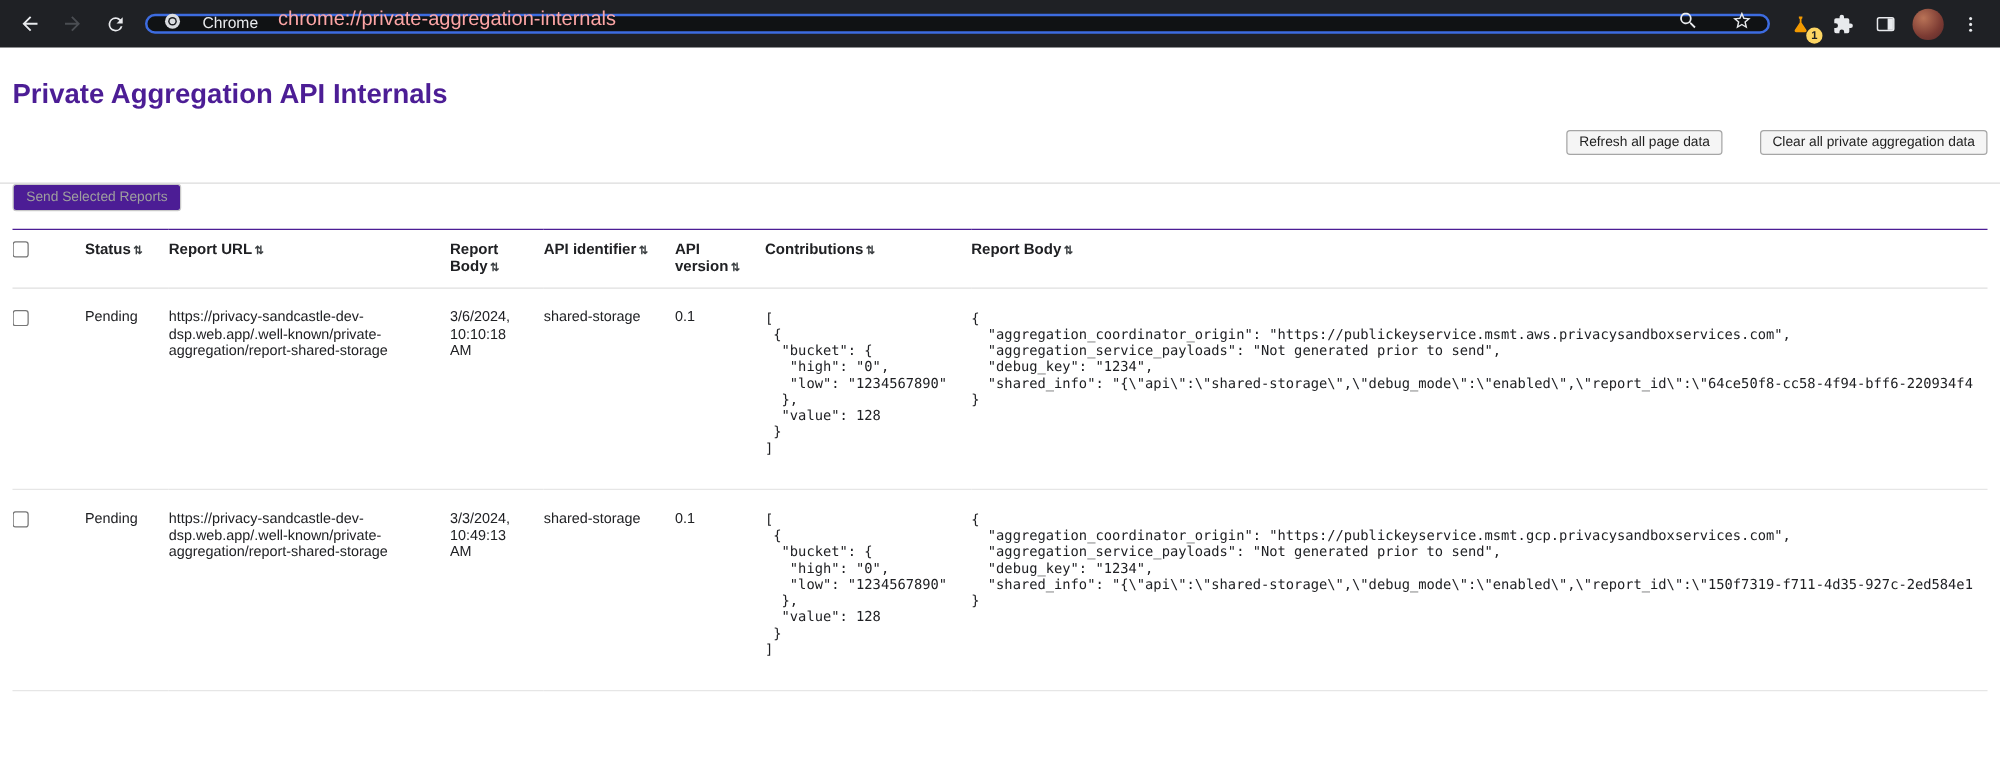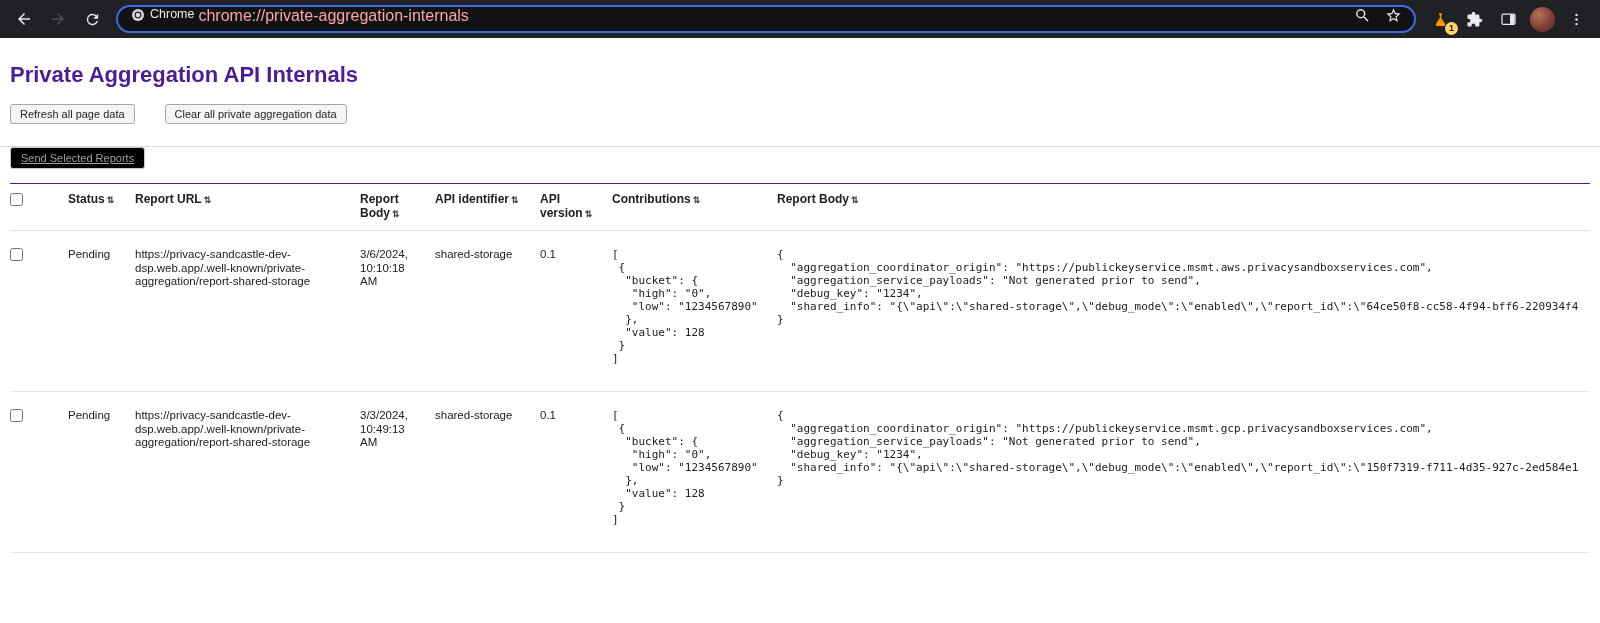--- a/index.html
+++ b/index.html
@@ -17,23 +17,23 @@
     display: flex; align-items: center;
     padding: 0 8px; gap: 2px;
   }
   .icon-btn {
     width: 32px; height: 32px; border: none; background: transparent;
     border-radius: 50%; display: flex; align-items: center; justify-content: center;
     flex: 0 0 auto; padding: 0; position: relative; cursor: pointer;
   }
   .icon-btn svg { display: block; }
   .omnibox {
-    flex: 1 1 auto; height: 28px; margin: 0 6px;
+    flex: 1 1 auto; height: 16px; margin: 0 6px;
     background: #101214; border: 2px solid #3d6ce0; border-radius: 15px;
-    display: flex; align-items: flex-start; padding: 0 12px; gap: 4px;
+    display: flex; align-items: flex-end; padding: 0 12px; gap: 16px;
     min-width: 0;
   }
   .omnibox .product { color: #e8eaed; font-size: 12.5px; font-weight: 500; }
   .omnibox .url { color: #fca5a5; font-size: 16px; white-space: nowrap; }
   .omnibox .bar-spacer { flex: 1 1 auto; }
   .omnibox .bar-icon { display: flex; align-items: center; margin-left: 10px; cursor: pointer; }
   .badge {
     position: absolute; bottom: 0px; right: -2px;
     min-width: 13px; height: 13px; line-height: 13px;
     background: #fdd663; color: #202124; border-radius: 7px;
@@ -41,35 +41,34 @@
   }
   .avatar {
     width: 25px; height: 25px; border-radius: 50%;
     background: radial-gradient(circle at 35% 30%, #b97357, #7c3b33 60%, #55282a 100%);
     flex: 0 0 auto;
   }
 
   
   .page { padding: 0 10px; }
   h1.page-title { font-size: 22px; font-weight: 700; color: #4c1d95; margin: 24px 0 16px 0; }
-  .actions { display: flex; gap: 30px; }
+  .actions { display: flex; gap: 30px; justify-content: flex-end; }
   .btn {
     font-family: "Liberation Sans", sans-serif;
     font-size: 11px; color: #1f1f1f;
     background: #f5f5f5; border: 1px solid #a6a6a6; border-radius: 3px;
     padding: 3px 9px; cursor: pointer;
   }
   .divider { border: none; border-top: 1px solid #dcdcdc; margin: 22px -10px 0 -10px; }
   h2.section-title { font-size: 15.5px; font-weight: 700; margin: 24px 0 12px 0; }
   .btn-disabled {
     font-family: "Liberation Sans", sans-serif;
     font-size: 11px; color: #9f9f9f;
-    background: #000000; border: 1px solid #c9c9c9; border-radius: 3px;
+    background: #4c1d95; border: 1px solid #c9c9c9; border-radius: 3px;
     padding: 4px 10px;
-    text-decoration: underline;
   }
 
   
   table.reports {
     width: 100%; border-collapse: collapse; table-layout: fixed;
     margin-top: 14px;
   }
   table.reports thead th {
     text-align: left; font-size: 12px; font-weight: 700; color: #202124;
     line-height: 13.5px; vertical-align: top;

